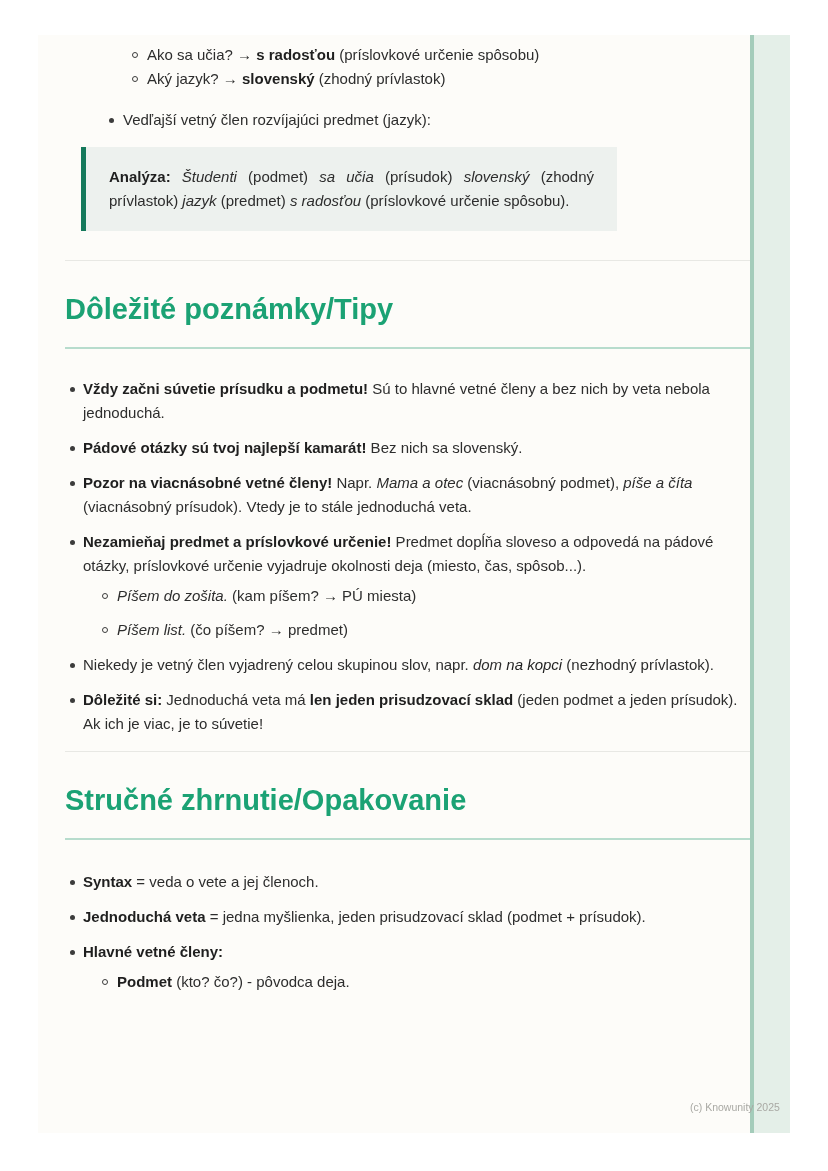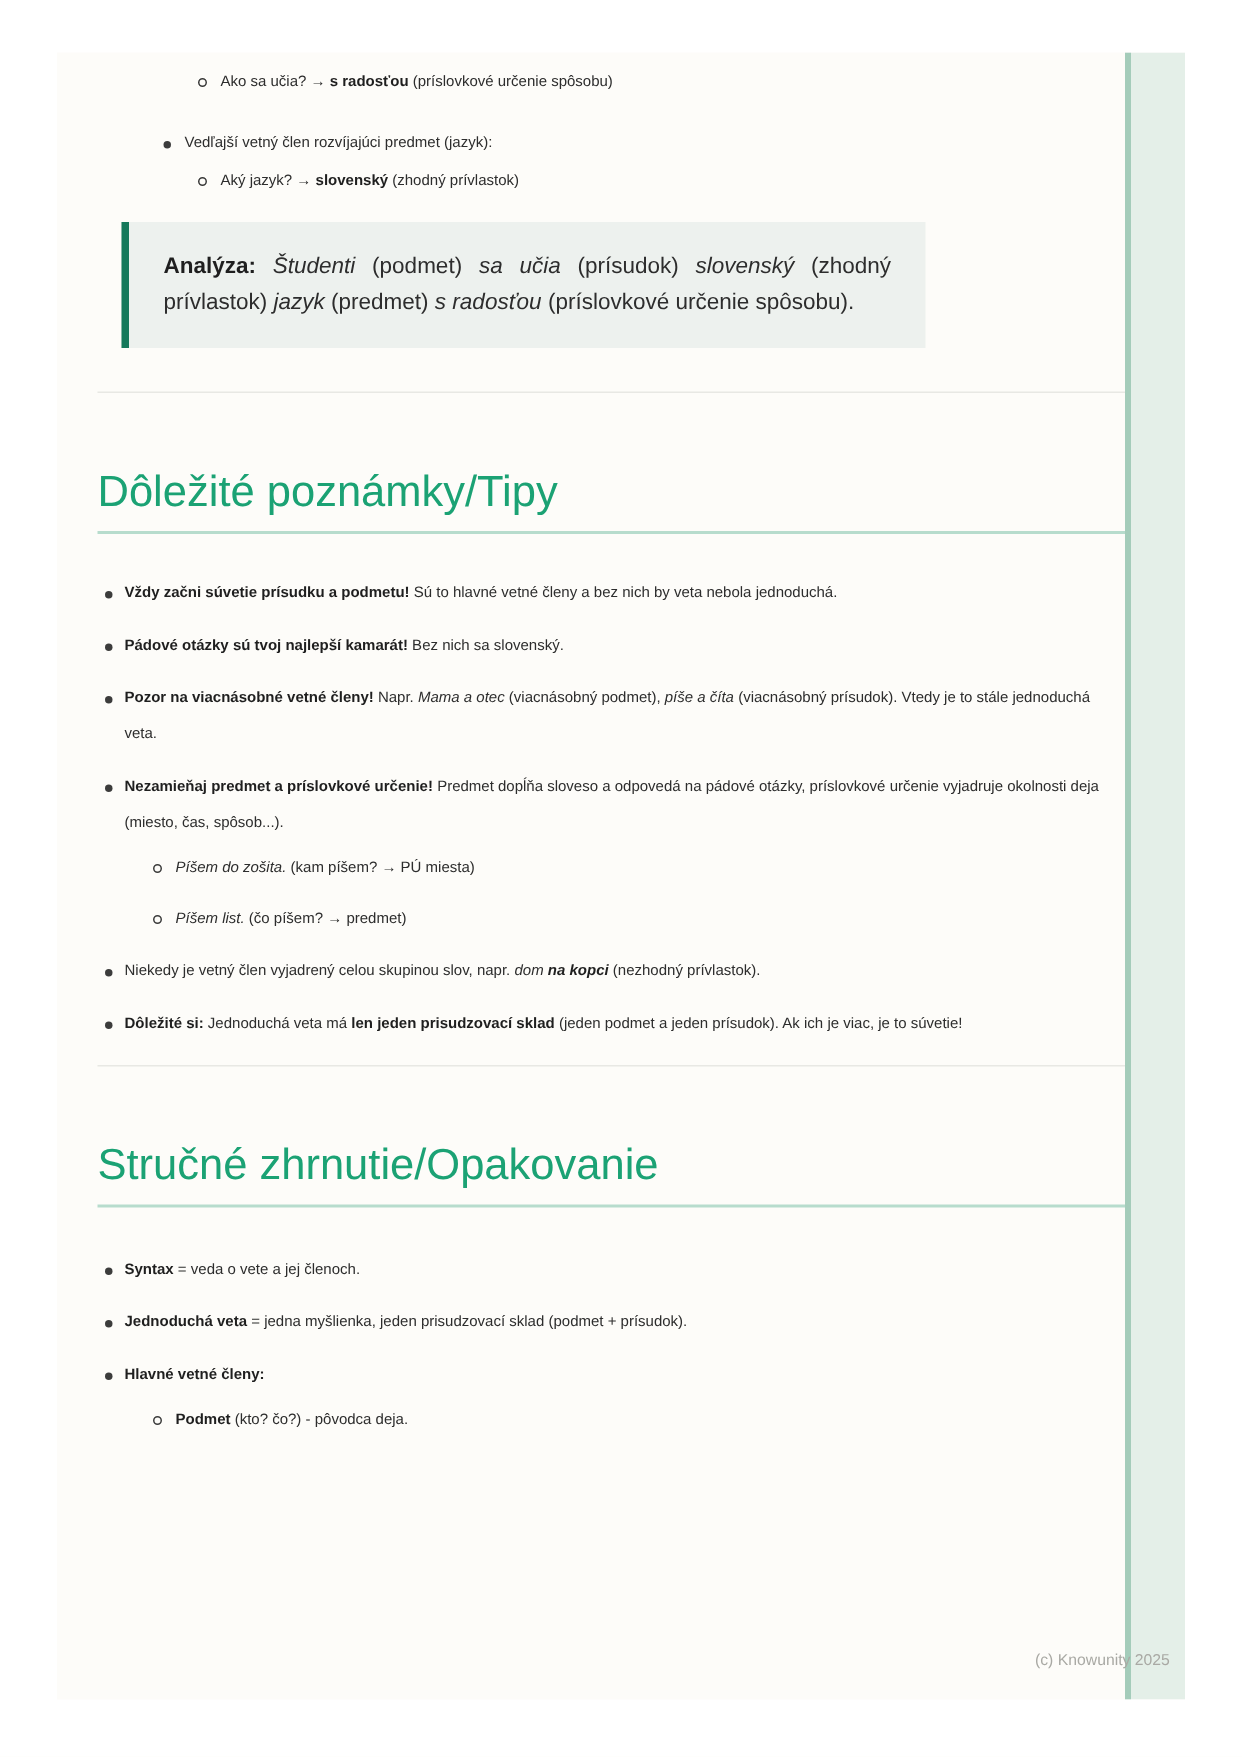--- a/index.html
+++ b/index.html
@@ -25,21 +25,21 @@
   .card{
     position:absolute;left:38px;top:35px;width:752px;height:1098px;
     background:var(--card-bg);overflow:hidden;
   }
   .stripe{
     position:absolute;top:0;right:0;bottom:0;width:36px;
     background:var(--stripe-fill);border-left:4px solid var(--stripe-edge);
   }
   .content{position:absolute;left:27px;top:0;width:685px}
   ul{list-style:none;margin:0;padding:0}
-  .li{position:relative;font-size:10px;line-height:24px}
+  .li{position:relative;font-size:15px;line-height:24px}
   .mk{position:absolute;display:block}
   .mk.dot{width:5px;height:5px;border-radius:50%;background:#3c3c3c;top:10px}
   .mk.circ{width:4px;height:4px;border-radius:50%;border:1.5px solid #3c3c3c;background:transparent;top:9px}
 
   .intro{padding-top:8px}
   .intro .lv2{padding-left:58px;margin-top:17px}
   .intro .lv2 > .mk{left:44px}
   .intro .lv3{padding-left:82px;margin-top:0}
   .intro .lv3 > .mk{left:67px}
   .intro .li:first-child{margin-top:0}
@@ -50,66 +50,66 @@
     background:var(--box-bg);border-left:5px solid var(--box-border-green);
     padding:18px 23px;
   }
   .callout-text{margin:0;font-size:15px;line-height:24px;text-align:justify}
 
   .rule{border:none;border-top:1px solid var(--rule-gray);margin:0;height:0}
   .rule.r1{margin-top:29px}
   .rule.r2{margin-top:15px}
 
   h2{
-    margin:48px 0 0 0;font-size:29px;line-height:36px;font-weight:400;
+    margin:30px 0 0 0;font-size:29px;line-height:36px;font-weight:700;
     color:var(--heading-green);
-    border-bottom:2px solid var(--underline-teal);padding-bottom:8px;
+    border-bottom:2px solid var(--underline-teal);padding-bottom:20px;
   }
 
   .blist{margin-top:28px}
   .blist > .li{padding-left:18px;margin-bottom:11px}
   .blist > .li > .mk{left:5px}
   .blist > .li:last-child{margin-bottom:0}
   .blist.sec2{margin-top:30px}
 
   .sub{margin-top:6px}
   .sub > .li{padding-left:34px;margin-bottom:10px}
   .sub > .li > .mk{left:19px}
   .sub > .li:last-child{margin-bottom:0}
 
   .seg{font-weight:400;font-style:normal}
   .s-b{font-weight:700;color:var(--bold-text)}
   .s-i{font-style:italic}
-  .s-bi{font-weight:700;font-style:italic;color:var(--bold-text)}
+  .s-bi{font-weight:400;font-style:italic;color:var(--bold-text)}
 
   .watermark{
     position:absolute;left:690px;top:1101px;z-index:5;
     font-size:10.5px;color:var(--watermark-gray);text-align:right;
   }
 </style>
 </head>
 <body>
 
 <div class="page">
   <div class="card">
     <div class="stripe"></div>
     <div class="content">
 
       <ul class="intro">
         <li class="li lv3">
           <span class="mk circ"></span>
           <span><span class="seg">Ako sa učia? → </span><span class="seg s-b">s radosťou</span><span class="seg"> (príslovkové určenie spôsobu)</span></span>
         </li>
+        <li class="li lv3">
+          <span class="mk circ"></span>
+          <span><span class="seg">Aký jazyk? → </span><span class="seg s-b">slovenský</span><span class="seg"> (zhodný prívlastok)</span></span>
+        </li>
         <li class="li lv2">
           <span class="mk dot"></span>
           <span><span class="seg">Vedľajší vetný člen rozvíjajúci predmet (jazyk):</span></span>
-        </li>
-        <li class="li lv3">
-          <span class="mk circ"></span>
-          <span><span class="seg">Aký jazyk? → </span><span class="seg s-b">slovenský</span><span class="seg"> (zhodný prívlastok)</span></span>
         </li>
       </ul>
 
       <div class="callout">
         <p class="callout-text"><span class="seg s-b">Analýza:</span><span class="seg"> </span><span class="seg s-i">Študenti</span><span class="seg"> (podmet) </span><span class="seg s-i">sa učia</span><span class="seg"> (prísudok) </span><span class="seg s-i">slovenský</span><span class="seg"> (zhodný prívlastok) </span><span class="seg s-i">jazyk</span><span class="seg"> (predmet) </span><span class="seg s-i">s radosťou</span><span class="seg"> (príslovkové určenie spôsobu).</span></p>
       </div>
 
       <hr class="rule r1">
 
       <section>

